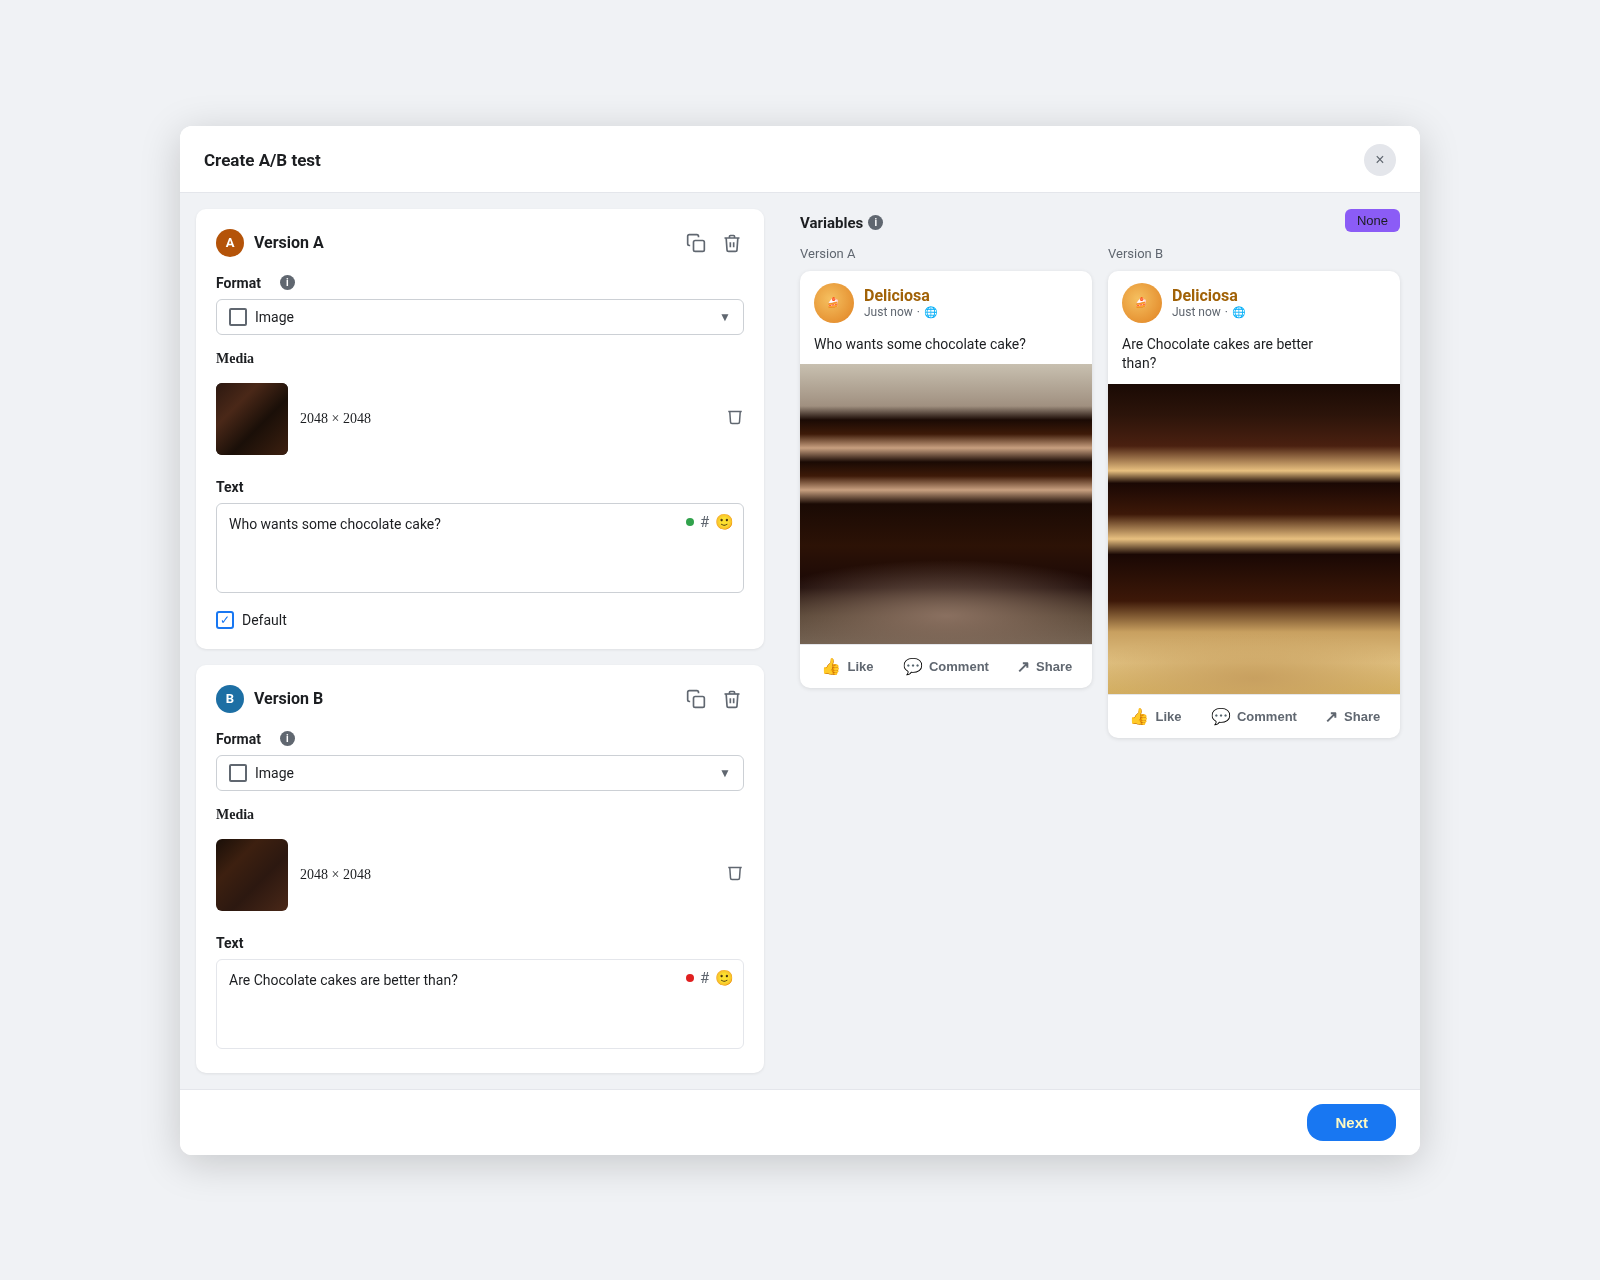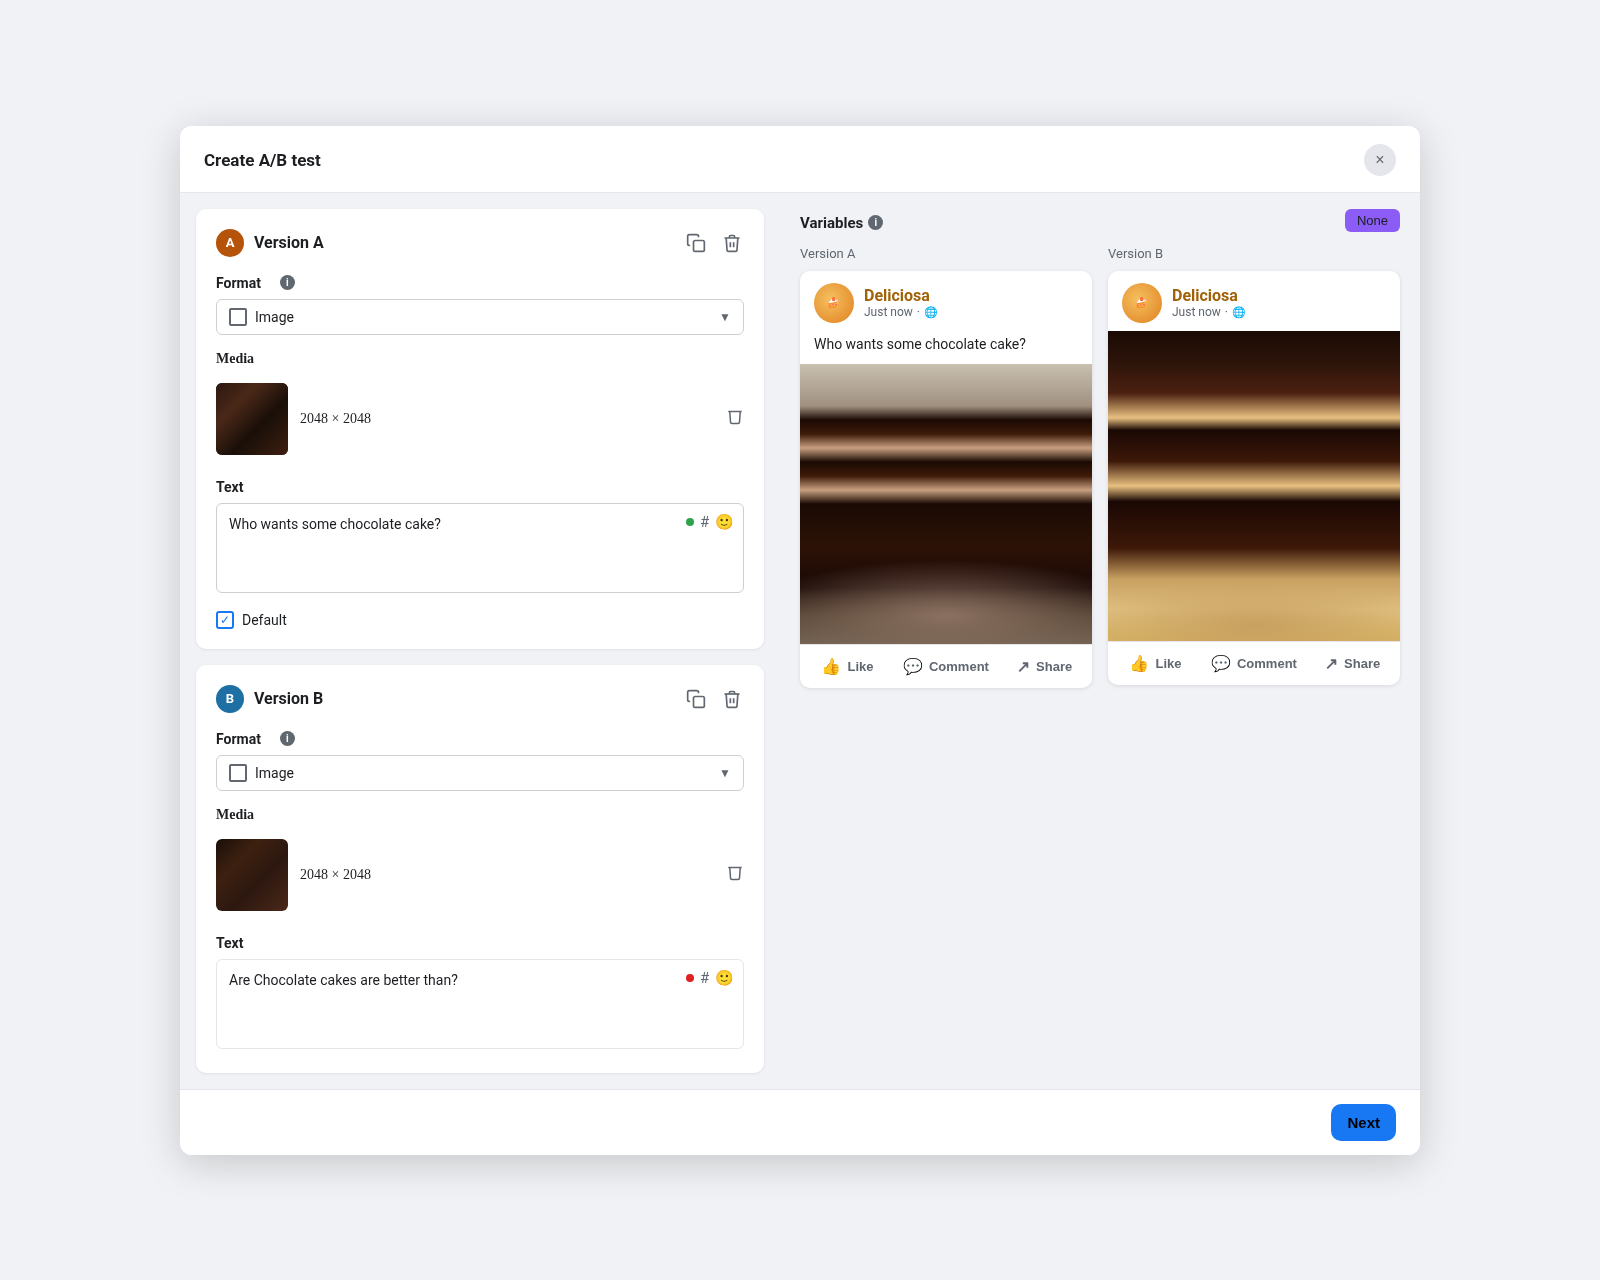--- a/index.html
+++ b/index.html
@@ -461,24 +461,24 @@
     .modal-footer {
       background: #fff;
       border-top: 1px solid #e4e6eb;
       padding: 14px 24px;
       display: flex;
       justify-content: flex-end;
     }
 
     .next-btn {
       background: #1877f2;
-      color: #000000;
+      color: #fef9c3;
       border: none;
-      border-radius: 10px;
-      padding: 10px 16px;
+      border-radius: 16px;
+      padding: 10px 28px;
       font-size: 15px;
       font-weight: 600;
       cursor: pointer;
     }
 
     
     .cake-visual-a {
       width: 100%;
       height: 100%;
       background: 
@@ -735,20 +735,23 @@
               </div>
               <div class="page-info">
                 <div class="page-name">Deliciosa</div>
                 <div class="post-meta">
                   <span>Just now</span>
                   <span> · </span>
                   <span class="globe-icon">🌐</span>
                 </div>
               </div>
             </div>
+            <div class="post-text">
+              Are Chocolate cakes are better<br>than?
+            </div>
             <div class="post-image-b">
               <div class="cake-visual-b"></div>
             </div>
             <div class="post-actions">
               <button class="post-action-btn">
                 <span class="action-icon">👍</span>
                 <span>Like</span>
               </button>
               <button class="post-action-btn">
                 <span class="action-icon">💬</span>

